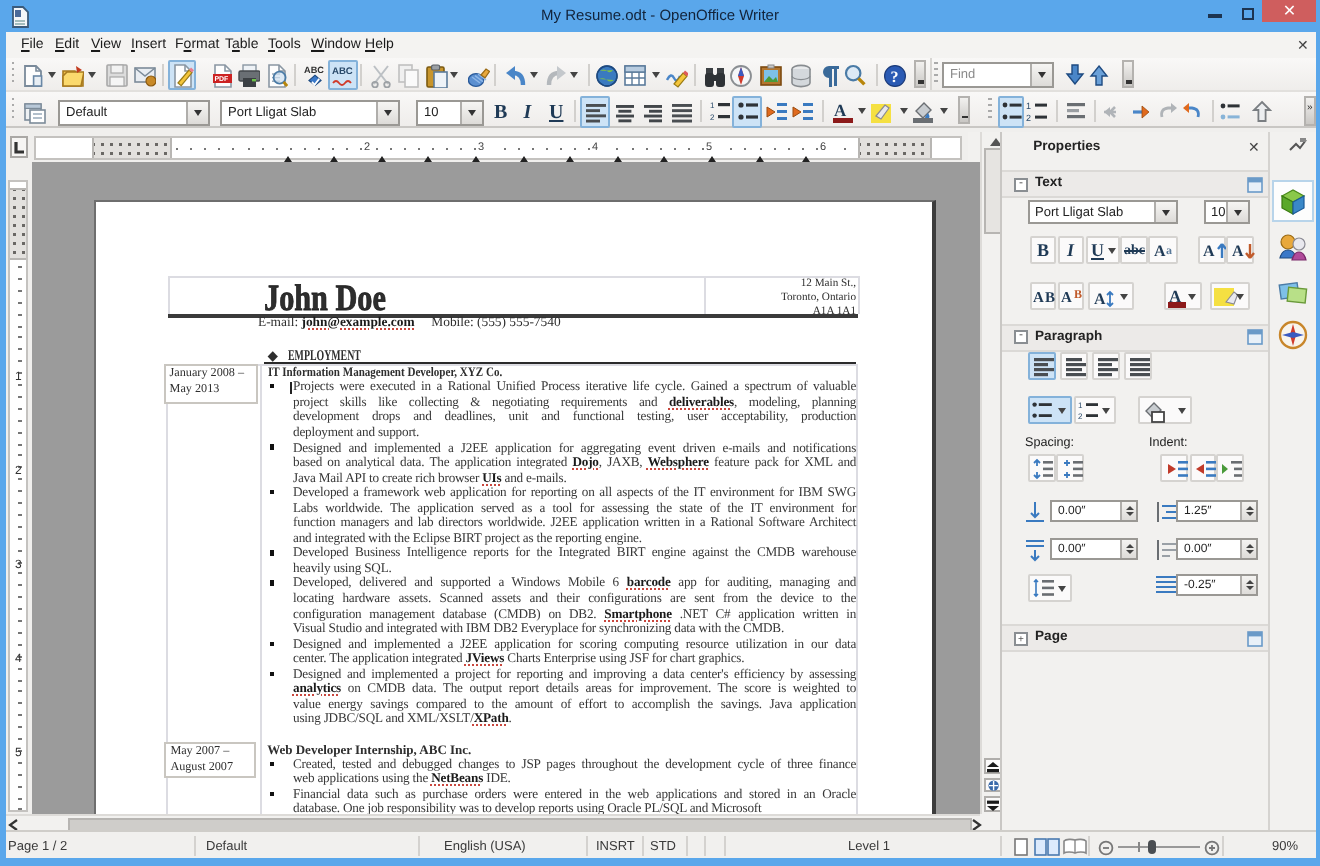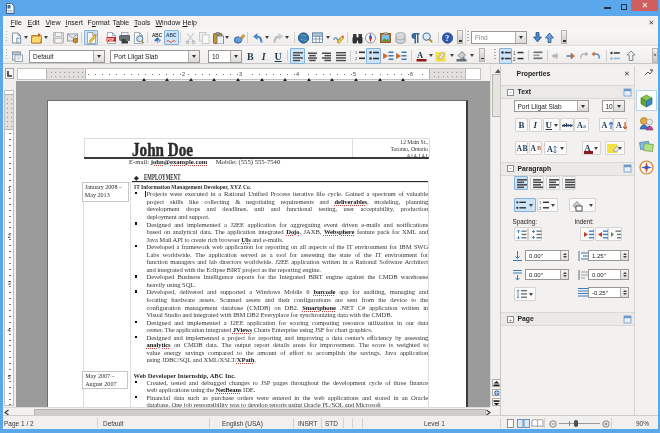--- a/index.html
+++ b/index.html
@@ -72,20 +72,21 @@
 .cell{position:absolute;border:1px solid #c9c6c0;background:#fff;font-family:"Liberation Serif",serif;font-size:6.1px;color:#2e2e2e}
 </style></head>
 <body>
 <div id="win">
   <div class="abs" id="titlebar"></div>
     <svg class="abs" style="left:5px;top:2.5px" width="10" height="11" viewBox="0 0 10 11">
       <path d="M1.5 0.5h5l2.5 2.5v7.5h-7.5z" fill="#f4f6f8" stroke="#3a5a7a" stroke-width="0.9"></path>
       <path d="M2.5 7.5h5M2.5 9h5" stroke="#8aa" stroke-width="0.7"></path>
       <rect x="2.5" y="2" width="3" height="3.5" fill="#4a6a9a"></rect>
     </svg>
+  <div class="abs" id="titletext">My Resume.odt - OpenOffice Writer</div>
   <div class="abs" id="minbtn"></div>
   <div class="abs" id="maxbtn"></div>
   <div class="abs" id="closebtn">✕</div>
   <div class="abs" id="menubar">
     <span class="mi" style="left:8px"><u>F</u>ile</span>
     <span class="mi" style="left:25px"><u>E</u>dit</span>
     <span class="mi" style="left:43px"><u>V</u>iew</span>
     <span class="mi" style="left:63px"><u>I</u>nsert</span>
     <span class="mi" style="left:85px">F<u>o</u>rmat</span>
     <span class="mi" style="left:110px">T<u>a</u>ble</span>

